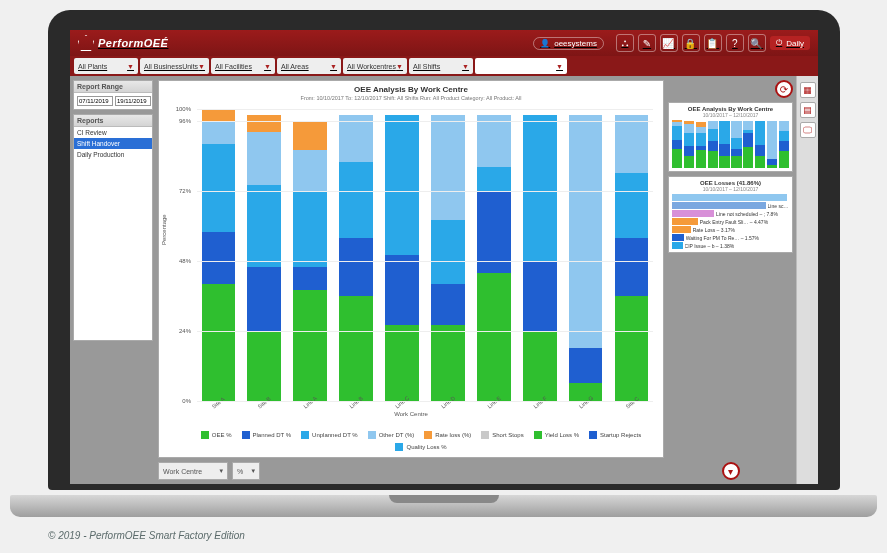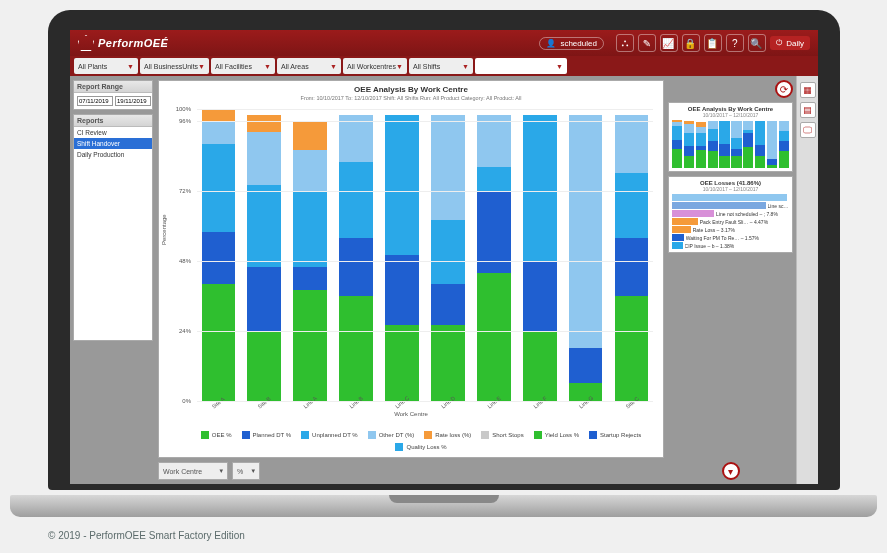--- a/index.html
+++ b/index.html
@@ -11,20 +11,21 @@
     position: relative;
     overflow: hidden;
   }
   .laptop-frame {
     position: absolute;
     top: 10px; left: 48px;
     width: 792px; height: 480px;
     background: #2a2a2a;
     border-radius: 22px 22px 4px 4px;
     padding: 20px 22px 6px 22px;
+    text-decoration: underline;
   }
   .screen {
     width: 100%; height: 100%;
     background: #999;
     position: relative;
     overflow: hidden;
   }
   
   .topbar {
     background: linear-gradient(#9b1b1b,#7e1515);
@@ -170,36 +171,36 @@
   .laptop-base{
     position:absolute;bottom:36px;left:10px;right:10px;height:22px;
     background:linear-gradient(#d7d7d7,#9e9e9e);
     border-radius:2px 2px 10px 10px;
   }
   .notch{
     position:absolute;top:0;left:50%;transform:translateX(-50%);
     width:110px;height:8px;background:#888;border-radius:0 0 8px 8px;
   }
   .copyright{
-    position:absolute;bottom:12px;left:48px;font-size:10px;color:#5b6b6b;
+    position:absolute;bottom:12px;left:48px;font-size:10px;color:#5b6b6b;font-style:italic;
   }
 </style>
 </head>
 <body>
 
 <div class="laptop-frame">
   <div class="screen">
 
     <div class="topbar">
       <div class="logo-pentagon"></div>
       <span class="brand">PerformOEÉ</span>
       <div class="top-icons">
         <div class="user-badge">
           <span>👤</span>
-          <span>scheduled</span>
+          <span>oeesystems</span>
         </div>
         <div class="top-icon">⛬</div>
         <div class="top-icon">✎</div>
         <div class="top-icon">📈</div>
         <div class="top-icon">🔒</div>
         <div class="top-icon">📋</div>
         <div class="top-icon">?</div>
         <div class="top-icon">🔍</div>
         <div class="logout-btn">
           <span>⏻</span>

